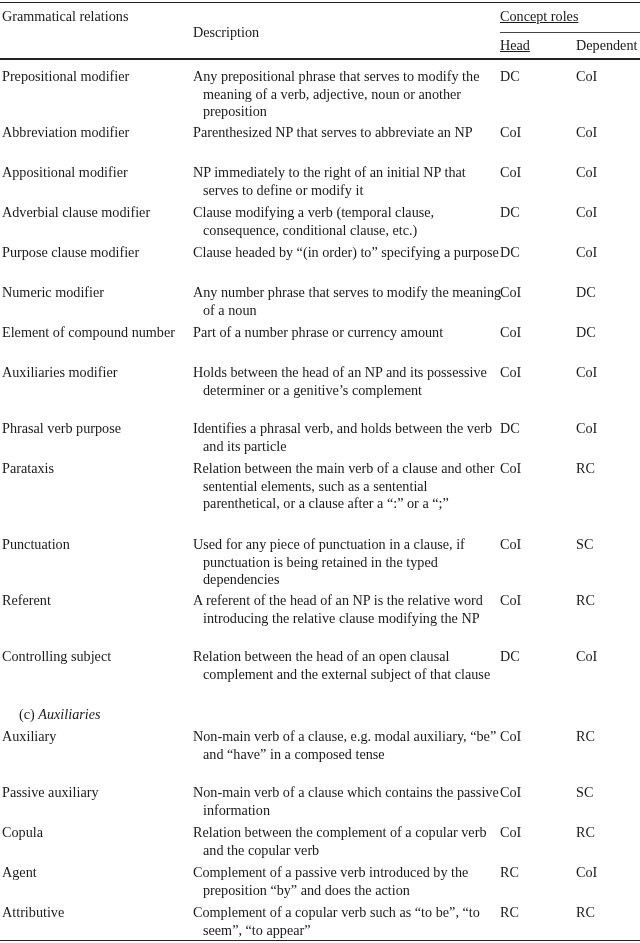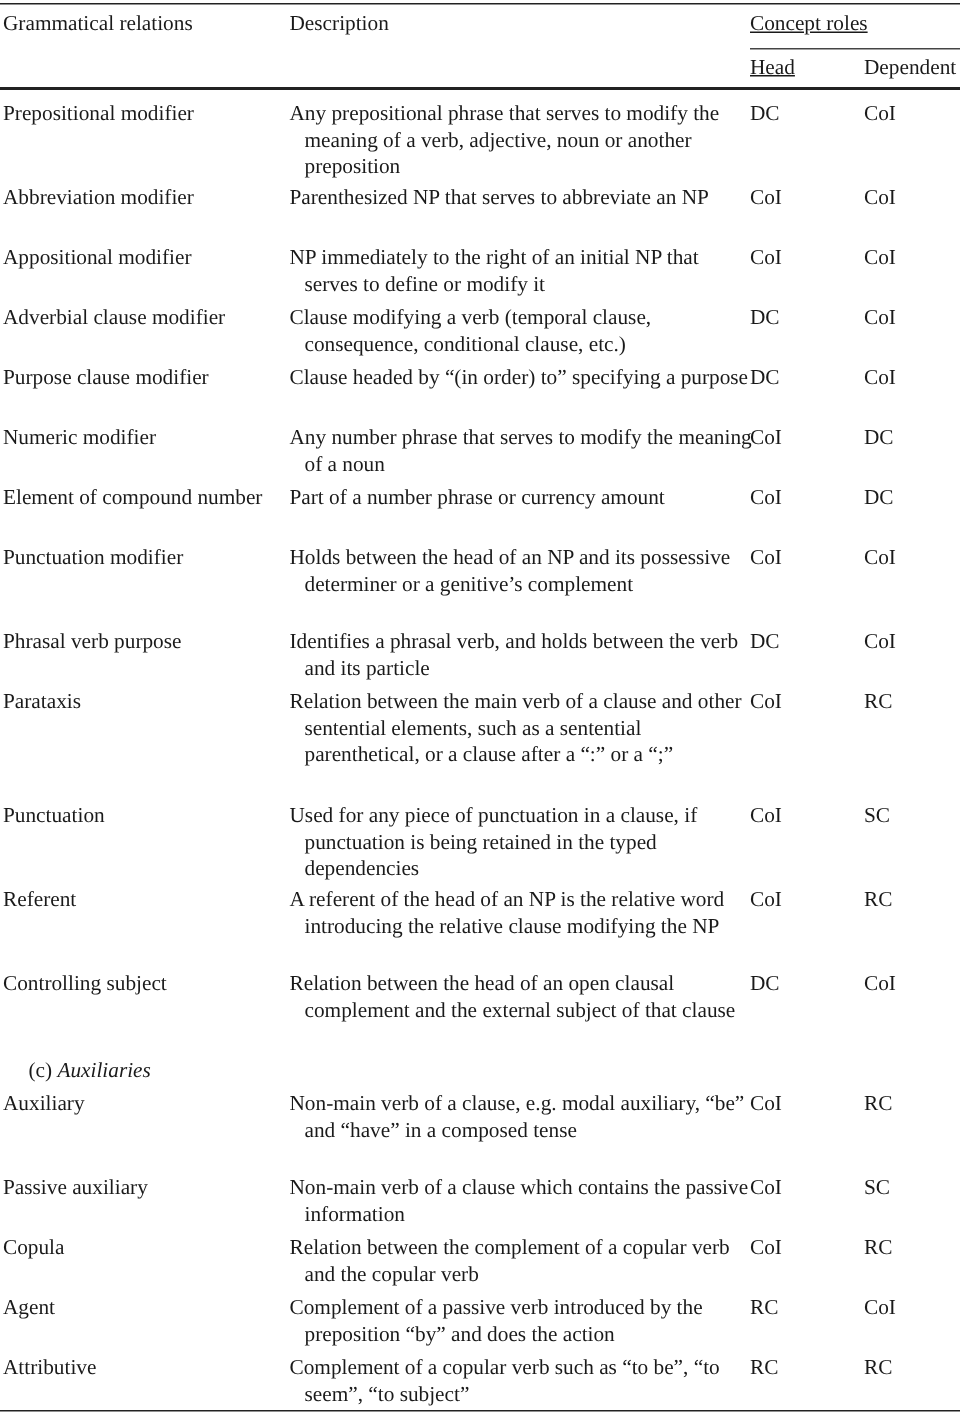--- a/index.html
+++ b/index.html
@@ -58,21 +58,21 @@
       position: absolute;
       left: 19px;
     }
     .section i { font-style: italic; }
   </style>
 </head>
 <body>
 
 <div class="rule top"></div>
 <div class="hdr" style="left:2px;top:8px;">Grammatical relations</div>
-<div class="hdr" style="left:193px;top:8px;">Description</div>
+<div class="hdr" style="left:193px;top:24px;">Description</div>
 <div class="hdr" style="left:500px;top:8px;text-decoration:underline;">Concept roles</div>
 <div class="rule sub"></div>
 <div class="hdr" style="left:500px;top:37px;text-decoration:underline;">Head</div>
 <div class="hdr" style="left:576px;top:37px;">Dependent</div>
 <div class="rule mid"></div>
 
 <div id="rows-container">
     <div class="row" style="top: 68px;">
       <div class="cell c-rel hang">Prepositional modifier</div>
       <div class="cell c-desc hang">Any prepositional phrase that serves to modify the meaning of a verb, adjective, noun or another preposition</div>
@@ -109,21 +109,21 @@
       <div class="cell c-head">CoI</div>
       <div class="cell c-dep">DC</div>
     </div>
     <div class="row" style="top: 324px;">
       <div class="cell c-rel hang">Element of compound number</div>
       <div class="cell c-desc hang">Part of a number phrase or currency amount</div>
       <div class="cell c-head">CoI</div>
       <div class="cell c-dep">DC</div>
     </div>
     <div class="row" style="top: 364px;">
-      <div class="cell c-rel hang">Punctuation modifier</div>
+      <div class="cell c-rel hang">Auxiliaries modifier</div>
       <div class="cell c-desc hang">Holds between the head of an NP and its possessive determiner or a genitive’s complement</div>
       <div class="cell c-head">CoI</div>
       <div class="cell c-dep">CoI</div>
     </div>
     <div class="row" style="top: 420px;">
       <div class="cell c-rel hang">Phrasal verb purpose</div>
       <div class="cell c-desc hang">Identifies a phrasal verb, and holds between the verb and its particle</div>
       <div class="cell c-head">DC</div>
       <div class="cell c-dep">CoI</div>
     </div>
@@ -171,19 +171,19 @@
       <div class="cell c-dep">RC</div>
     </div>
     <div class="row" style="top: 864px;">
       <div class="cell c-rel hang">Agent</div>
       <div class="cell c-desc hang">Complement of a passive verb introduced by the preposition “by” and does the action</div>
       <div class="cell c-head">RC</div>
       <div class="cell c-dep">CoI</div>
     </div>
     <div class="row" style="top: 904px;">
       <div class="cell c-rel hang">Attributive</div>
-      <div class="cell c-desc hang">Complement of a copular verb such as “to be”, “to seem”, “to subject”</div>
+      <div class="cell c-desc hang">Complement of a copular verb such as “to be”, “to seem”, “to appear”</div>
       <div class="cell c-head">RC</div>
       <div class="cell c-dep">RC</div>
     </div>
   </div>
 
 <div class="rule bottom"></div>
 
 </body></html>

